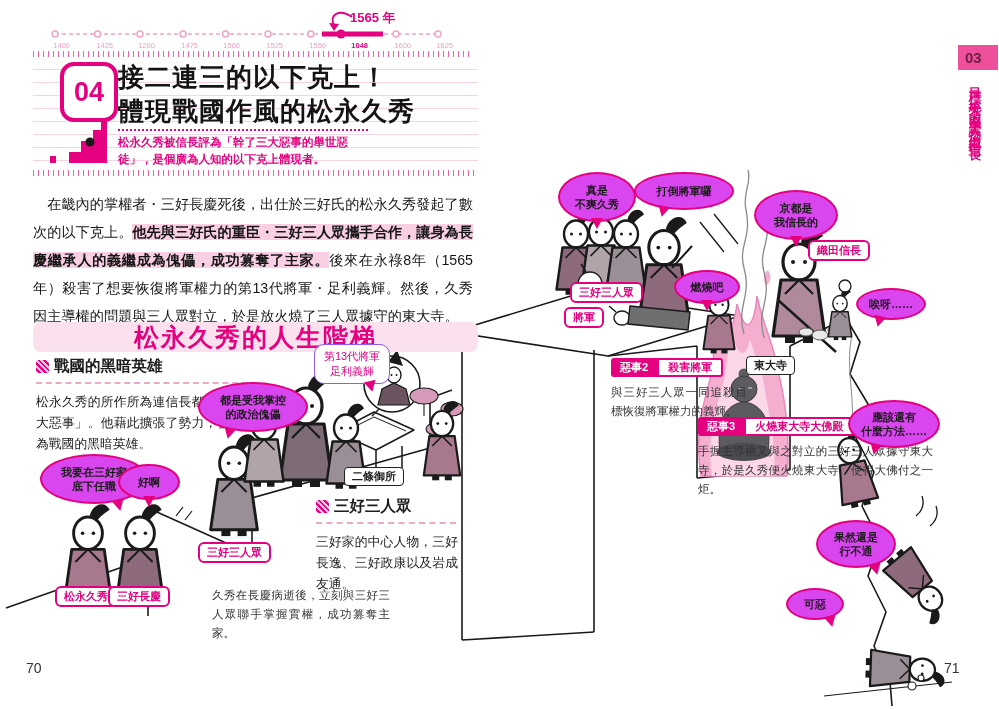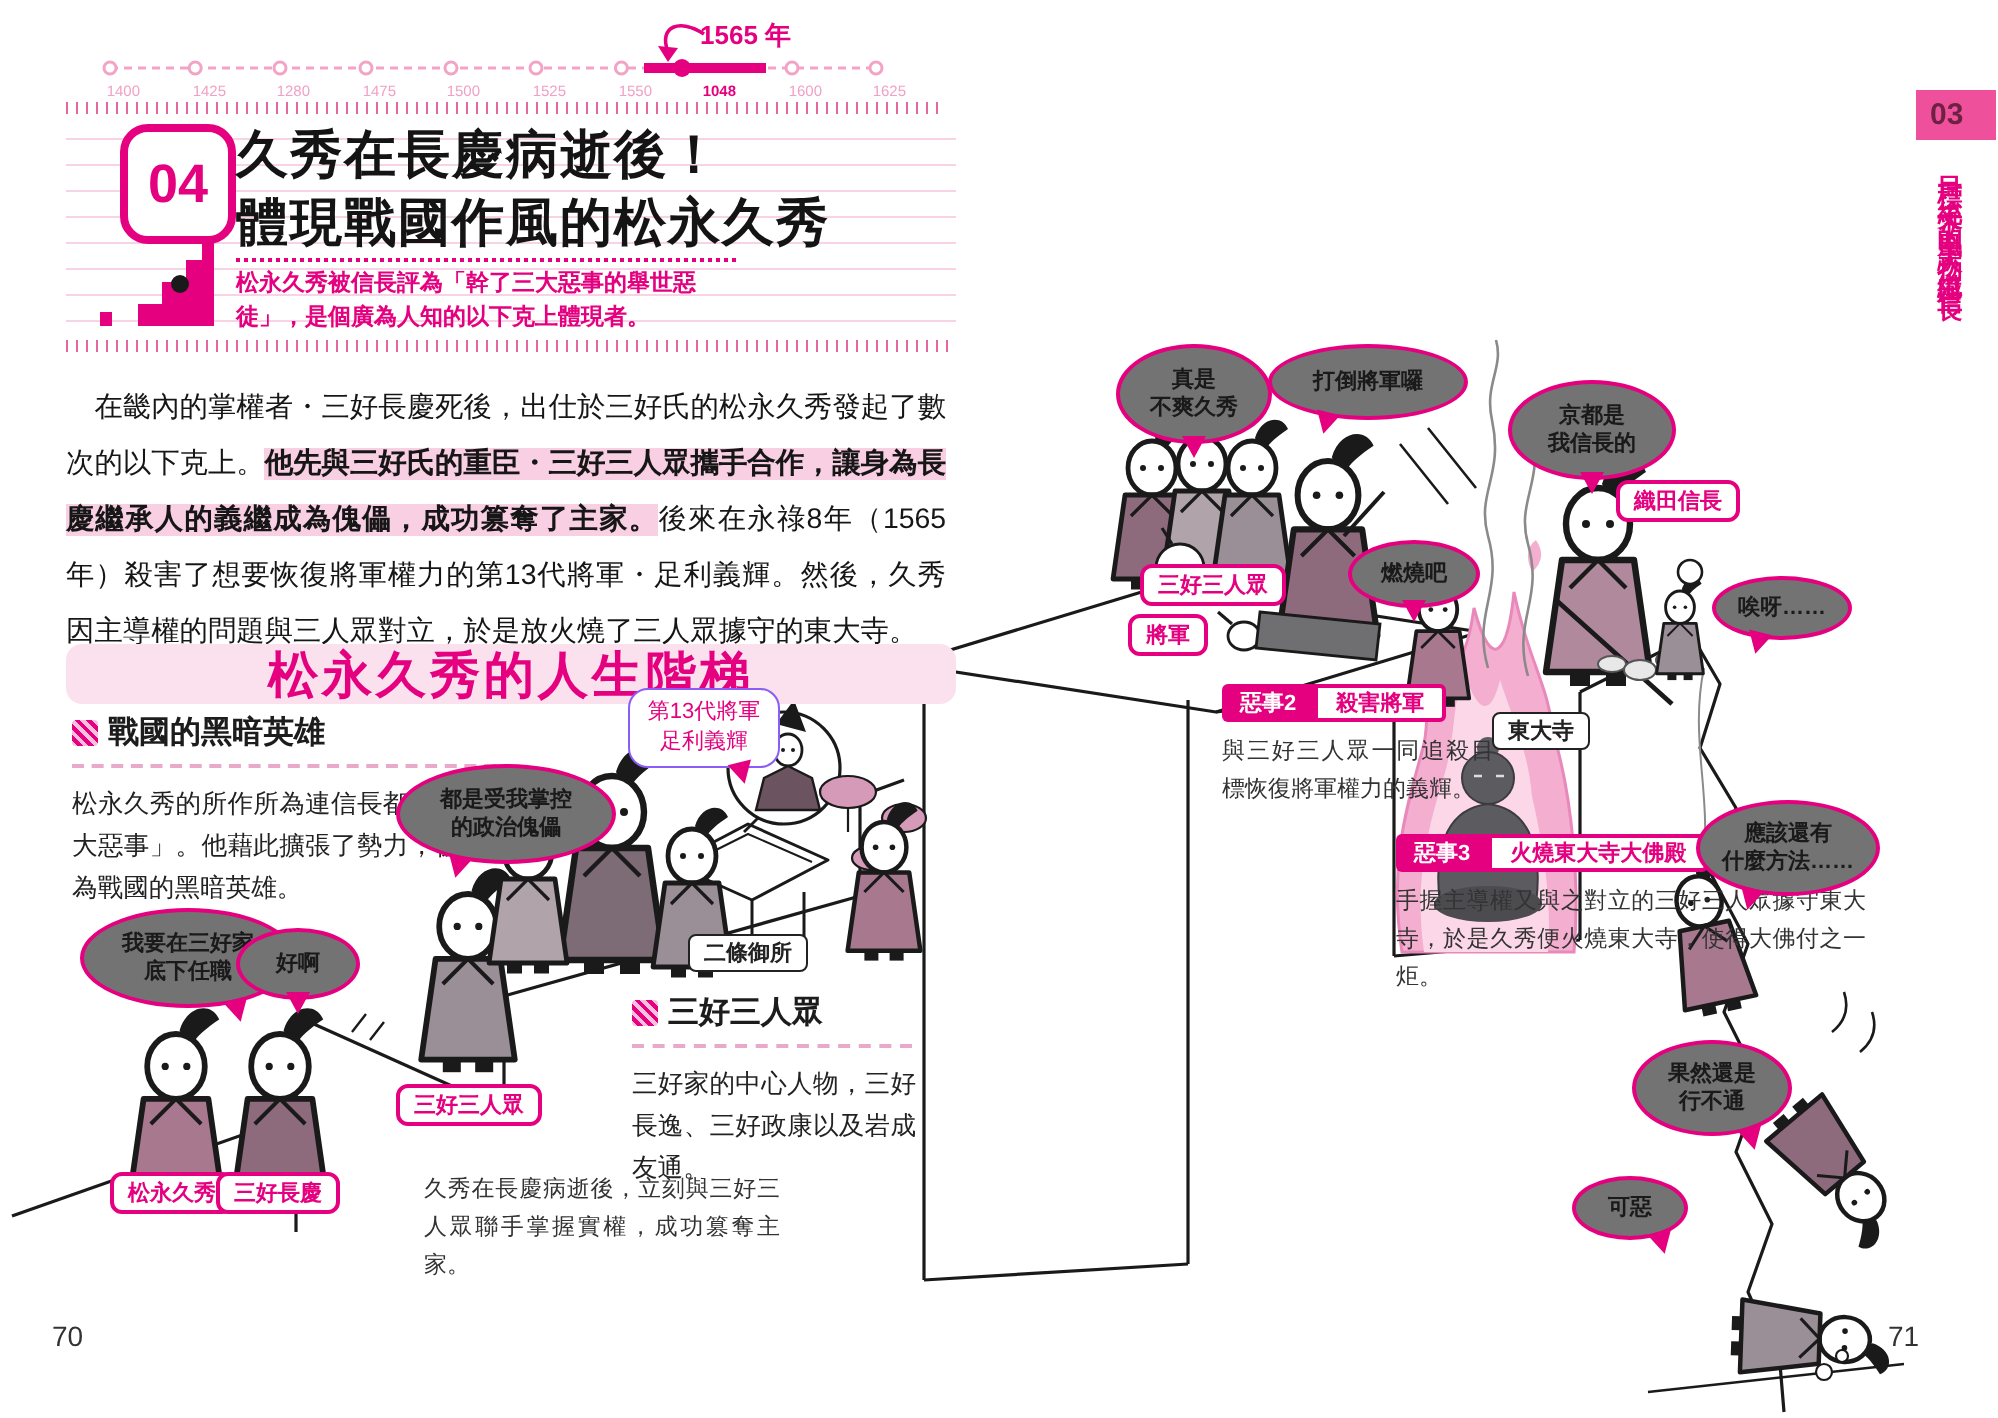--- a/index.html
+++ b/index.html
@@ -39,21 +39,21 @@
   .deed{z-index:2;}
   .deed-tags{display:flex;}
   .deed-tag{background:#e4007f;color:#fff;font-size:11px;font-weight:bold;padding:2px 9px;border-radius:3px 0 0 3px;}
   .deed-name{border:2px solid #e4007f;color:#e4007f;background:#fff;font-size:11px;font-weight:bold;padding:0px 9px;border-radius:0 3px 3px 0;display:flex;align-items:center;}
   .deed-body{margin-top:6px;font-size:11.5px;line-height:19px;color:#333;text-align:justify;}
   
   .taglabel{background:#fff;border:2px solid #e4007f;border-radius:6px;color:#e4007f;
     font-size:11px;font-weight:bold;padding:1px 7px;z-index:3;white-space:nowrap;}
   .taglabel.dark{border:1.5px solid #222;color:#222;border-radius:4px;}
   
-  .bubble{background:#737373;border:2px solid #e4007f;border-radius:50%;color:#1a1a1a;
+  .bubble{background:#d946ef;border:2px solid #e4007f;border-radius:50%;color:#1a1a1a;
     font-size:11px;font-weight:bold;line-height:1.3;text-align:center;white-space:pre-line;
     display:flex;align-items:center;justify-content:center;z-index:4;}
   .callout{background:#fff;border:1px solid #8b5cf6;border-radius:10px;color:#e4007f;
     font-size:11px;font-weight:normal;line-height:1.35;text-align:center;white-space:pre-line;
     display:flex;align-items:center;justify-content:center;z-index:4;}
   .tail-b::after,.tail-bl::after,.tail-br::after{content:"";position:absolute;bottom:-9px;
     border:6px solid transparent;border-top:11px solid #e4007f;border-bottom:0;}
   .tail-b::after{left:50%;margin-left:-6px;}
   .tail-bl::after{left:22%;transform:rotate(14deg);}
   .tail-br::after{left:68%;transform:rotate(-14deg);}
@@ -254,21 +254,21 @@
   <span class="abs yearlab" style="left:125px">1280</span>
   <span class="abs yearlab" style="left:168px">1475</span>
   <span class="abs yearlab" style="left:210px">1500</span>
   <span class="abs yearlab" style="left:253px">1525</span>
   <span class="abs yearlab" style="left:296px">1550</span>
   <span class="abs yearlab active" style="left:338px">1048</span>
   <span class="abs yearlab" style="left:381px">1600</span>
   <span class="abs yearlab" style="left:423px">1625</span>
 
   <div class="abs badge">04</div>
-  <div class="abs title" style="top:60px;">久秀在長慶病逝後！</div>
+  <div class="abs title" style="top:60px;">接二連三的以下克上！</div>
   <div class="abs title" style="top:94px;">體現戰國作風的松永久秀</div>
   <div class="abs dotsep"></div>
   <div class="abs subtitle">松永久秀被信長評為「幹了三大惡事的舉世惡徒」，是個廣為人知的以下克上體現者。</div>
 
   <div class="abs para para-left"><span>　在畿內的掌權者・三好長慶死後，出仕於三好氏的松永久秀發起了數次的以下克上。</span><span class="hl">他先與三好氏的重臣・三好三人眾攜手合作，讓身為長慶繼承人的義繼成為傀儡，成功篡奪了主家。</span><span>後來在永祿8年（1565年）殺害了想要恢復將軍權力的第13代將軍・足利義輝。然後，久秀因主導權的問題與三人眾對立，於是放火燒了三人眾據守的東大寺。</span></div>
 
   <div class="abs banner">松永久秀的人生階梯</div>
 
   <div class="abs section" style="left:36px;top:356px;width:220px;">
     <div class="sec-title">
@@ -285,21 +285,21 @@
       <span>三好三人眾</span>
     </div>
     <div class="sec-dash" style="width:140px;"></div>
     <div class="sec-body" style="width:142px;">三好家的中心人物，三好長逸、三好政康以及岩成友通。</div>
   </div>
 
   <div class="abs deed" style="left:212px;top:580px;">
     <div class="deed-body" style="width:178px;">久秀在長慶病逝後，立刻與三好三人眾聯手掌握實權，成功篡奪主家。</div>
   </div>
 
-  <div class="abs deed" style="left:611px;top:342px;">
+  <div class="abs deed" style="left:611px;top:358px;">
     <div class="deed-tags">
       <span class="deed-tag">惡事2</span>
       <span class="deed-name">殺害將軍</span>
     </div>
     <div class="deed-body" style="width:136px;">與三好三人眾一同追殺目標恢復將軍權力的義輝。</div>
   </div>
 
   <div class="abs deed" style="left:698px;top:417px;">
     <div class="deed-tags">
       <span class="deed-tag">惡事3</span>

